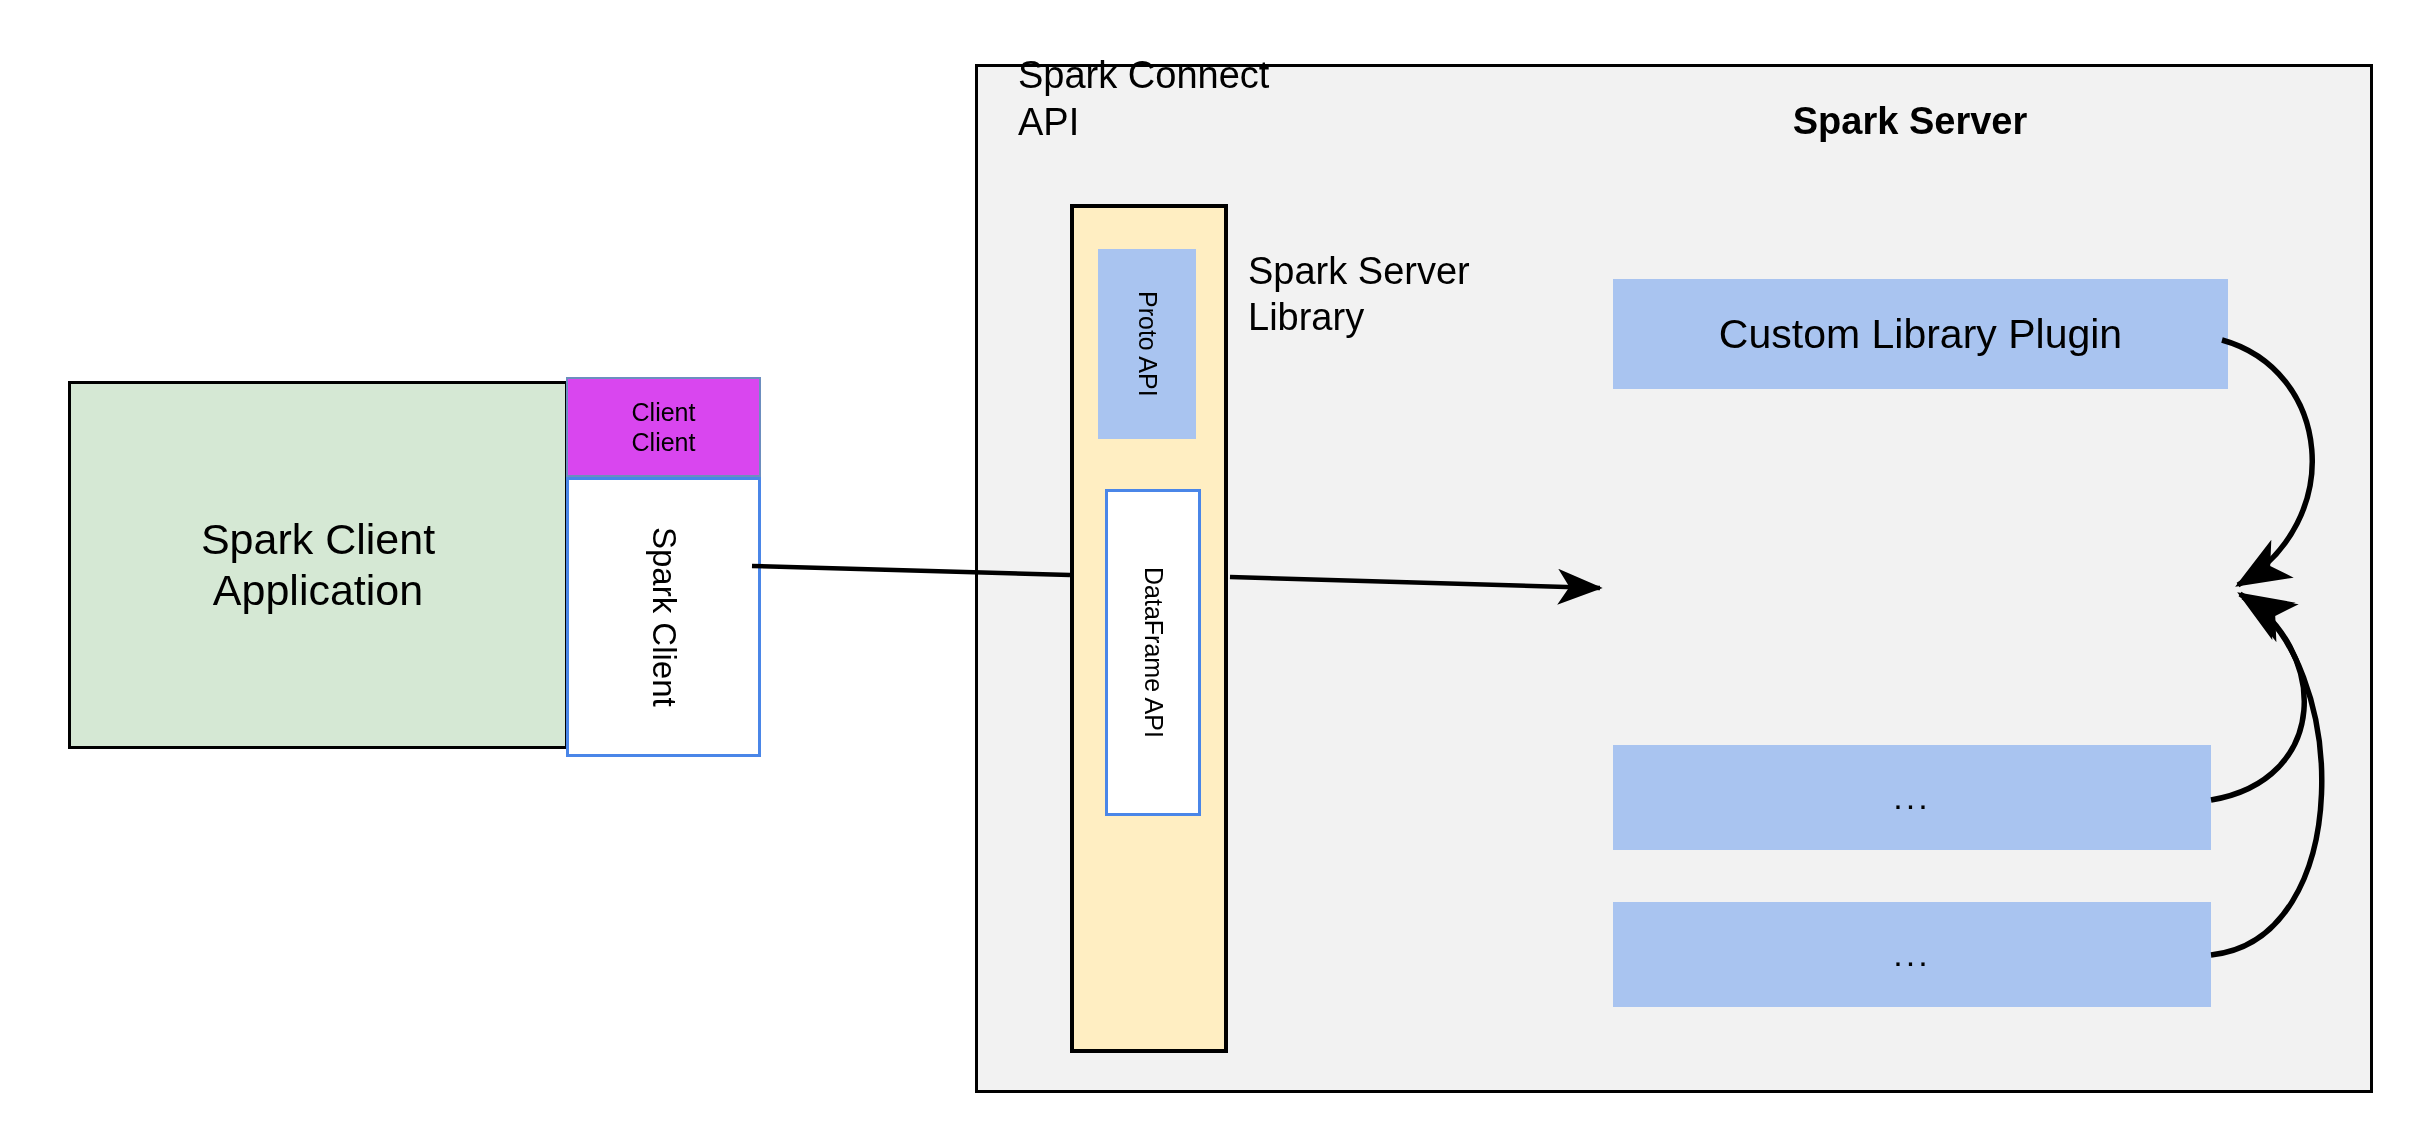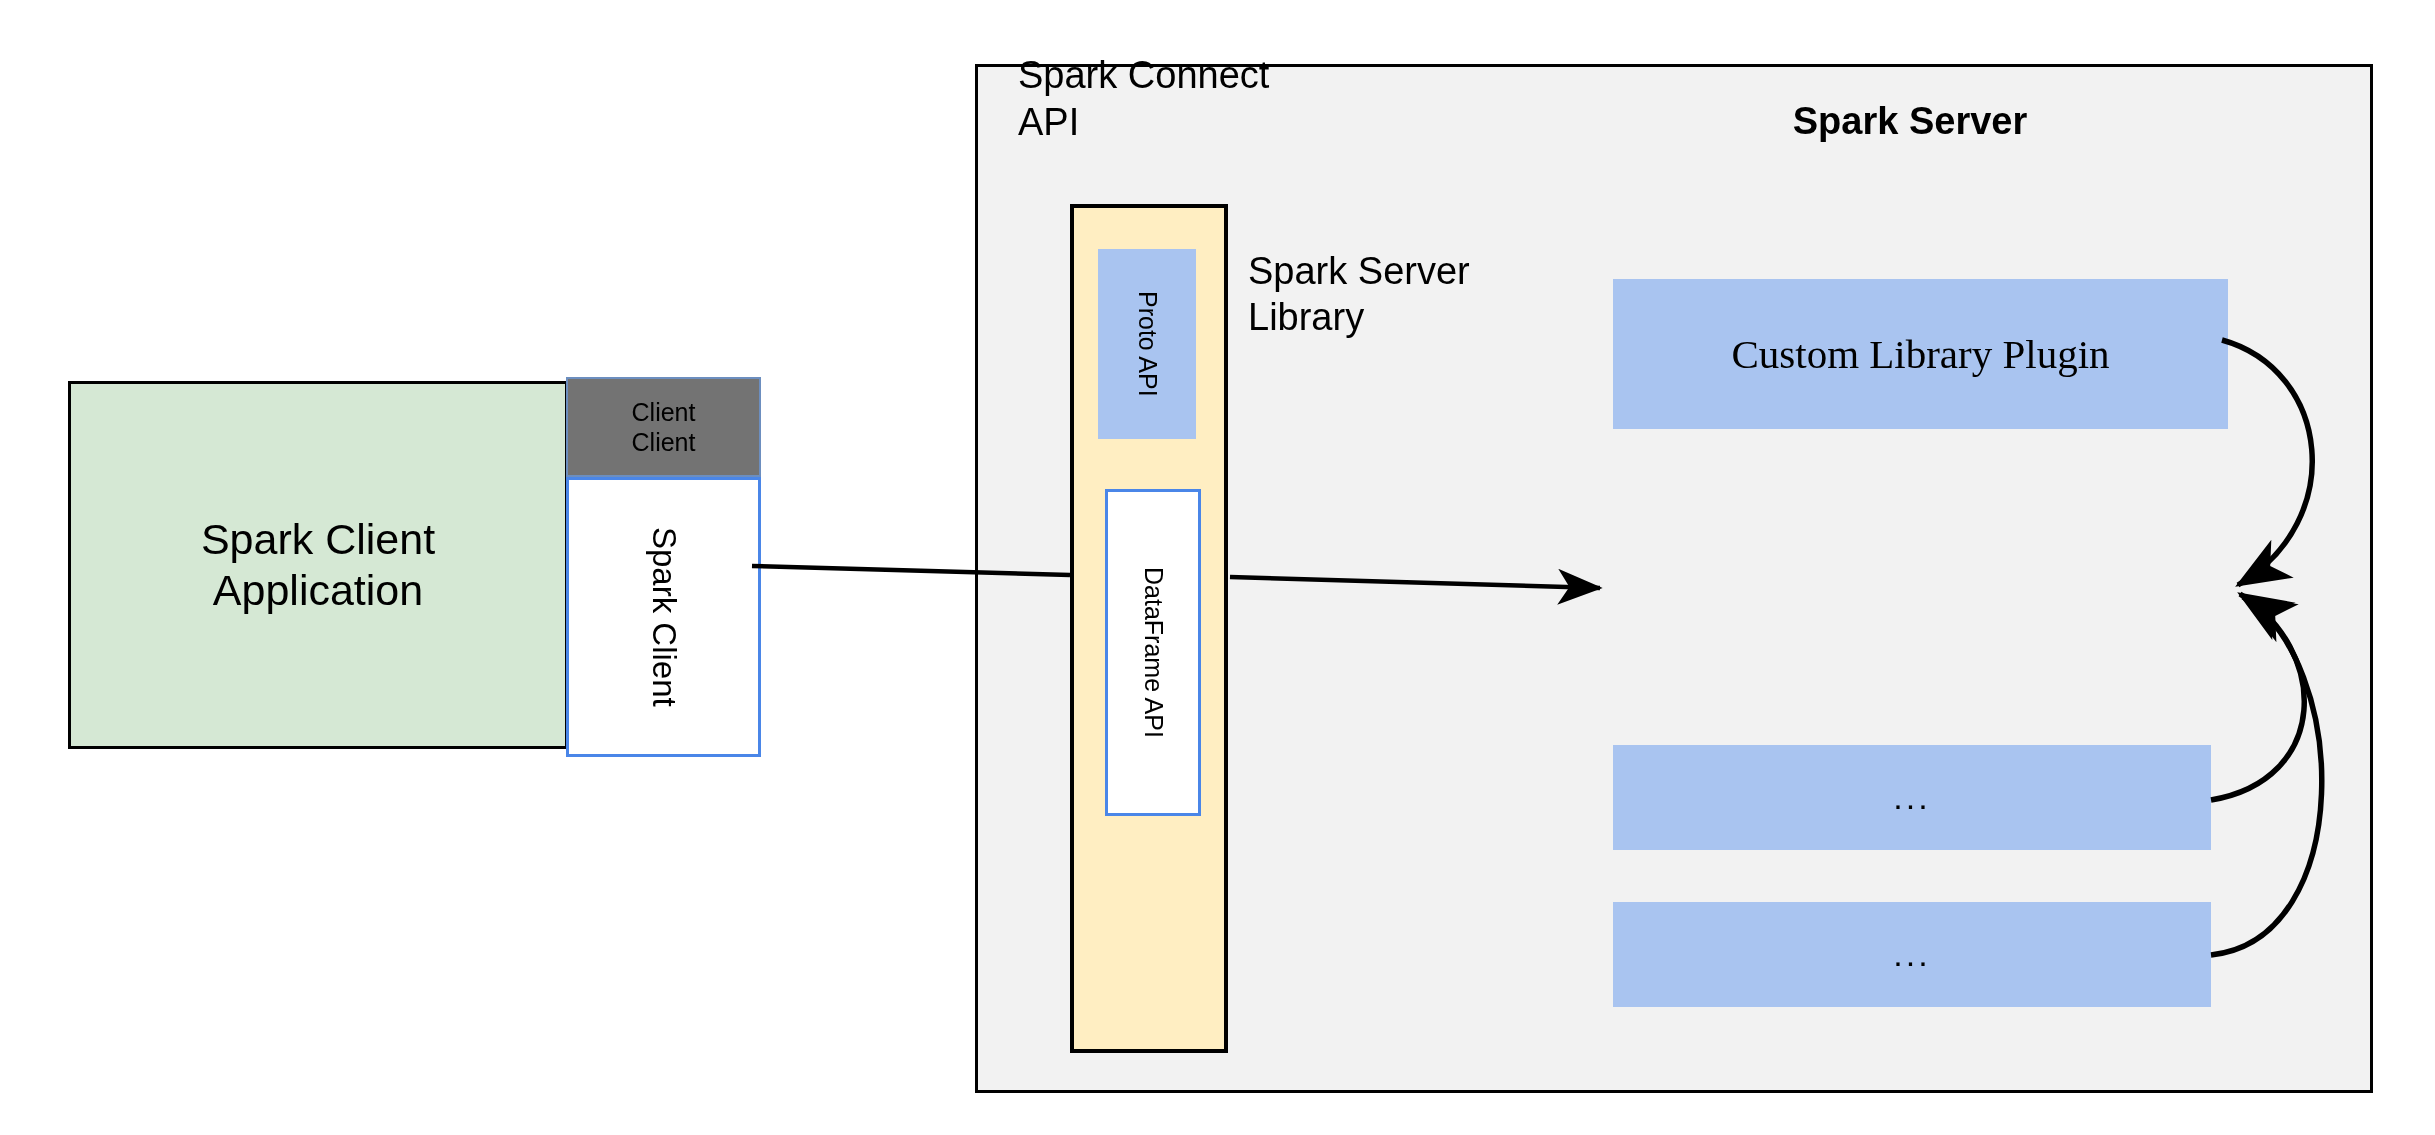--- a/index.html
+++ b/index.html
@@ -20,21 +20,21 @@
   
   #client-app{
     left:68px; top:381px; width:500px; height:368px;
     background:#d5e8d4;
     border:3px solid #000000;
     font-size:43px; line-height:1.18; font-weight:400;
     z-index:2;
   }
   #client-package{
     left:566px; top:377px; width:195px; height:100px;
-    background:#737373;
+    background:#d946ef;
     border:2px solid #6c8ebf;
     font-size:25px; line-height:1.22;
     z-index:3;
   }
   #spark-client{
     left:566px; top:477px; width:195px; height:280px;
     background:#ffffff;
     border:3px solid #4a86e8;
     z-index:3;
   }
@@ -89,25 +89,24 @@
   }
   .vtext-small{
     writing-mode:vertical-rl;
     text-orientation:mixed;
     font-size:25px;
     white-space:nowrap;
   }
 
   
   #custom-library-plugin{
-    left:1613px; top:279px; width:615px; height:150px;
+    left:1613px; top:279px; width:615px; height:110px;
     background:#a9c4f0;
     font-size:41px;
     z-index:2;
-    font-family:Liberation Serif, serif;
   }
   #spark-core{
     left:1613px; top:483px; width:617px; height:205px;
     background:#ffffff;
     border:3px solid #4a86e8;
     font-size:43px;
     z-index:2;
   }
   #ellipsis-box-1{
     left:1613px; top:745px; width:598px; height:105px;

